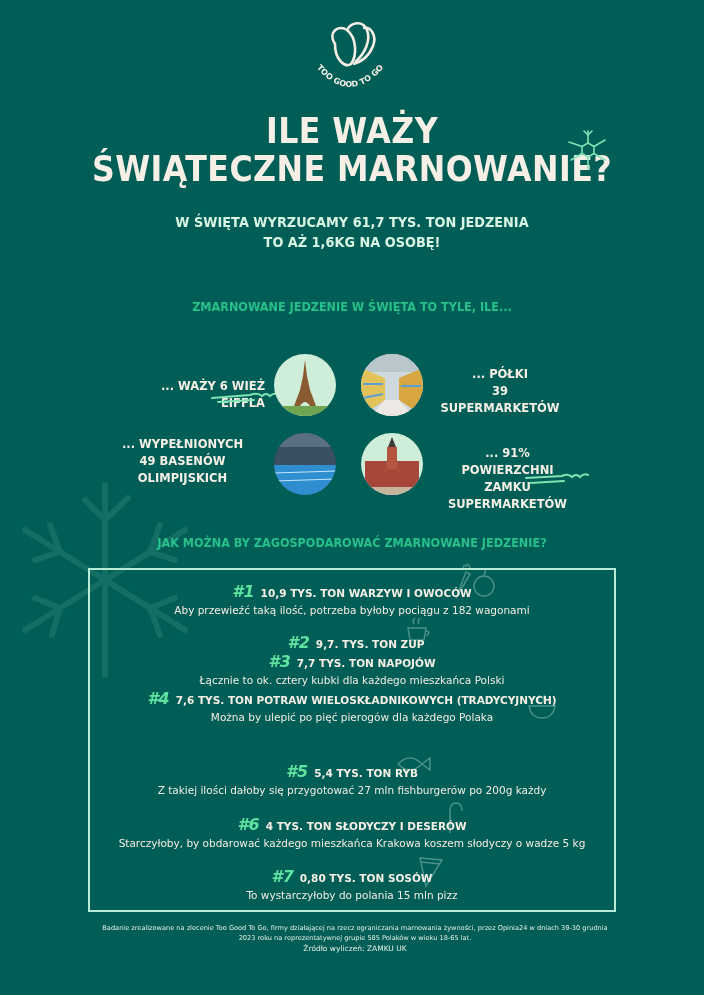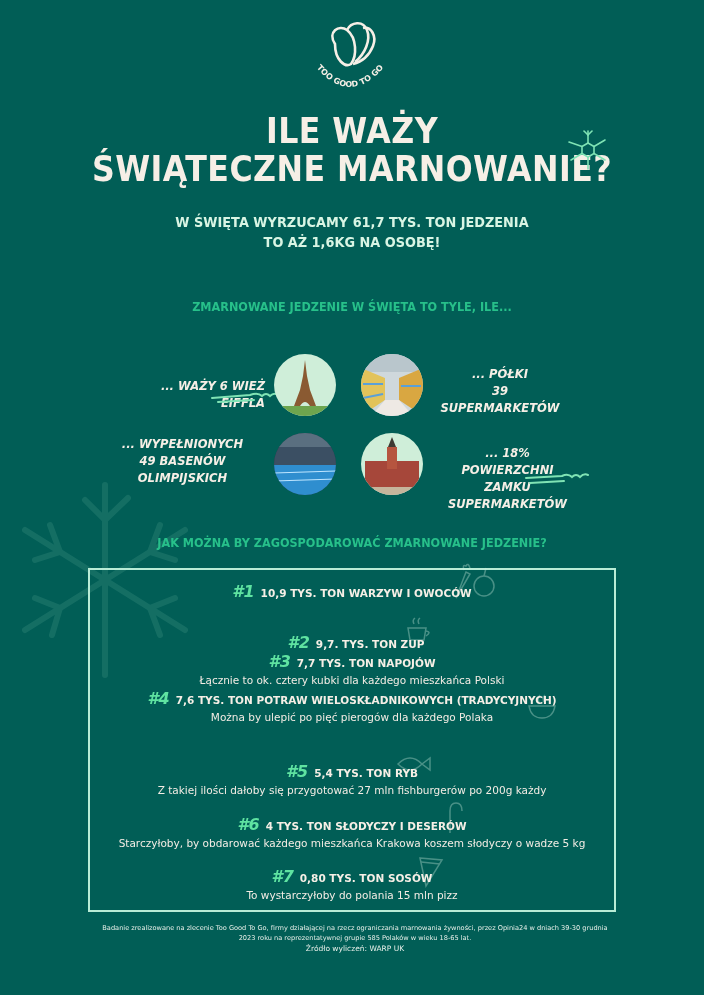--- a/index.html
+++ b/index.html
@@ -11,21 +11,21 @@
            font-family:"DejaVu Sans", sans-serif; font-weight:bold; font-size:36px; line-height:38px;
            letter-spacing:0.5px; color:#f6efe6; transform:scaleX(0.88); }
   .title-flake { position:absolute; left:566px; top:128px; }
   .subtitle { position:absolute; left:0; width:704px; top:212px; text-align:center;
            font-family:"DejaVu Sans", sans-serif; font-weight:bold; font-size:14px; line-height:20px;
            color:#d9f5e4; transform:scaleX(0.92); }
   .section-h { position:absolute; left:0; width:704px; text-align:center;
            font-family:"DejaVu Sans", sans-serif; font-weight:bold; font-size:12.5px; color:#27c08a;
            transform:scaleX(0.9); }
   .cmp-text { position:absolute; font-family:"DejaVu Sans", sans-serif; font-weight:bold; font-size:11.5px;
-           line-height:17px; color:#f6efe6;font-style:italic; }
+           line-height:17px; color:#f6efe6; }
   .circle { position:absolute; width:62px; height:62px; border-radius:50%; overflow:hidden; }
   .squig { position:absolute; }
   .box { position:absolute; left:88px; top:568px; width:528px; height:344px; border:2px solid #b9ecd6; }
   .item { position:absolute; left:0; width:704px; text-align:center; }
   .item-head { font-family:"DejaVu Sans", sans-serif; font-weight:bold; font-size:10.5px; color:#f6efe6; }
   .rank { font-family:"DejaVu Sans", sans-serif; font-weight:bold; font-style:italic; font-size:16px;
           color:#5fe3a1; margin-right:6px; }
   .item-desc { font-family:"DejaVu Sans", sans-serif; font-size:10.5px; color:#f3ece4; margin-top:3px; }
   .deco { position:absolute; opacity:0.35; }
   .footer { position:absolute; left:90px; width:530px; top:923px; text-align:center;
@@ -147,21 +147,21 @@
 
 <div class="circle" style="left:361px; top:433px; background:#cfeed9;">
   <svg width="62" height="62" viewBox="0 0 62 62">
     <rect x="4" y="28" width="54" height="28" fill="#a6473a"></rect>
     <rect x="26" y="14" width="10" height="22" fill="#b6553f"></rect>
     <polygon points="31,4 27,14 35,14" fill="#3e3a33"></polygon>
     <rect y="54" width="62" height="8" fill="#c6b59c"></rect>
   </svg>
 </div>
 <div class="cmp-text" style="left:440px; top:445px; width:135px; text-align:center;">
-  <div>... 18% POWIERZCHNI</div>
+  <div>... 91% POWIERZCHNI</div>
   <div>ZAMKU SUPERMARKETÓW</div>
 </div>
 <svg class="squig" style="left:522px; top:470px;" width="68" height="16" viewBox="0 0 68 16">
   <g stroke="#7fe3b4" stroke-width="2" fill="none" stroke-linecap="round">
     <path d="M4 8 L40 6 Q46 3 50 7 Q54 3 58 7 Q62 3 66 5"></path>
       <path d="M8 13 L42 11"></path>
   </g>
 </svg>
 
 <div class="section-h" style="top:535px;">JAK MOŻNA BY ZAGOSPODAROWAĆ ZMARNOWANE JEDZENIE?</div>
@@ -204,20 +204,21 @@
 </svg>
 <svg class="deco" style="left:418px; top:854px;" width="26" height="34" viewBox="0 0 26 34">
   <g stroke="#cfeee0" stroke-width="1.5" fill="none">
       <path d="M2 4 L24 6 L8 32 Z"></path>
       <path d="M3 8 L22 10"></path>
     </g>
 </svg>
 
 <div class="item" style="top:582px;">
   <div class="item-head"><span class="rank">#1</span><span>10,9 TYS. TON WARZYW I OWOCÓW</span></div>
+  <div class="item-desc">Aby przewieźć taką ilość, potrzeba byłoby pociągu z 182 wagonami</div>
 </div>
 
 <div class="item" style="top:633px;padding-left:8px;">
   <div class="item-head"><span class="rank">#2</span><span>9,7. TYS. TON ZUP</span></div>
 </div>
 <div class="item" style="top:652px;">
   <div class="item-head"><span class="rank">#3</span><span>7,7 TYS. TON NAPOJÓW</span></div>
   <div class="item-desc">Łącznie to ok. cztery kubki dla każdego mieszkańca Polski</div>
 </div>
 
@@ -237,14 +238,14 @@
 </div>
 
 <div class="item" style="top:867px;">
   <div class="item-head"><span class="rank">#7</span><span>0,80 TYS. TON SOSÓW</span></div>
   <div class="item-desc">To wystarczyłoby do polania 15 mln pizz</div>
 </div>
 
 <div class="footer">
   <div>Badanie zrealizowane na zlecenie Too Good To Go, firmy działającej na rzecz ograniczania marnowania żywności, przez Opinia24 w dniach 39-30 grudnia</div>
   <div>2023 roku na reprezentatywnej grupie 585 Polaków w wieku 18-65 lat.</div>
-  <div class="src">Źródło wyliczeń:  WARP UK</div>
+  <div class="src">Źródło wyliczeń:  ZAMKU UK</div>
 </div>
 
 </body></html>

